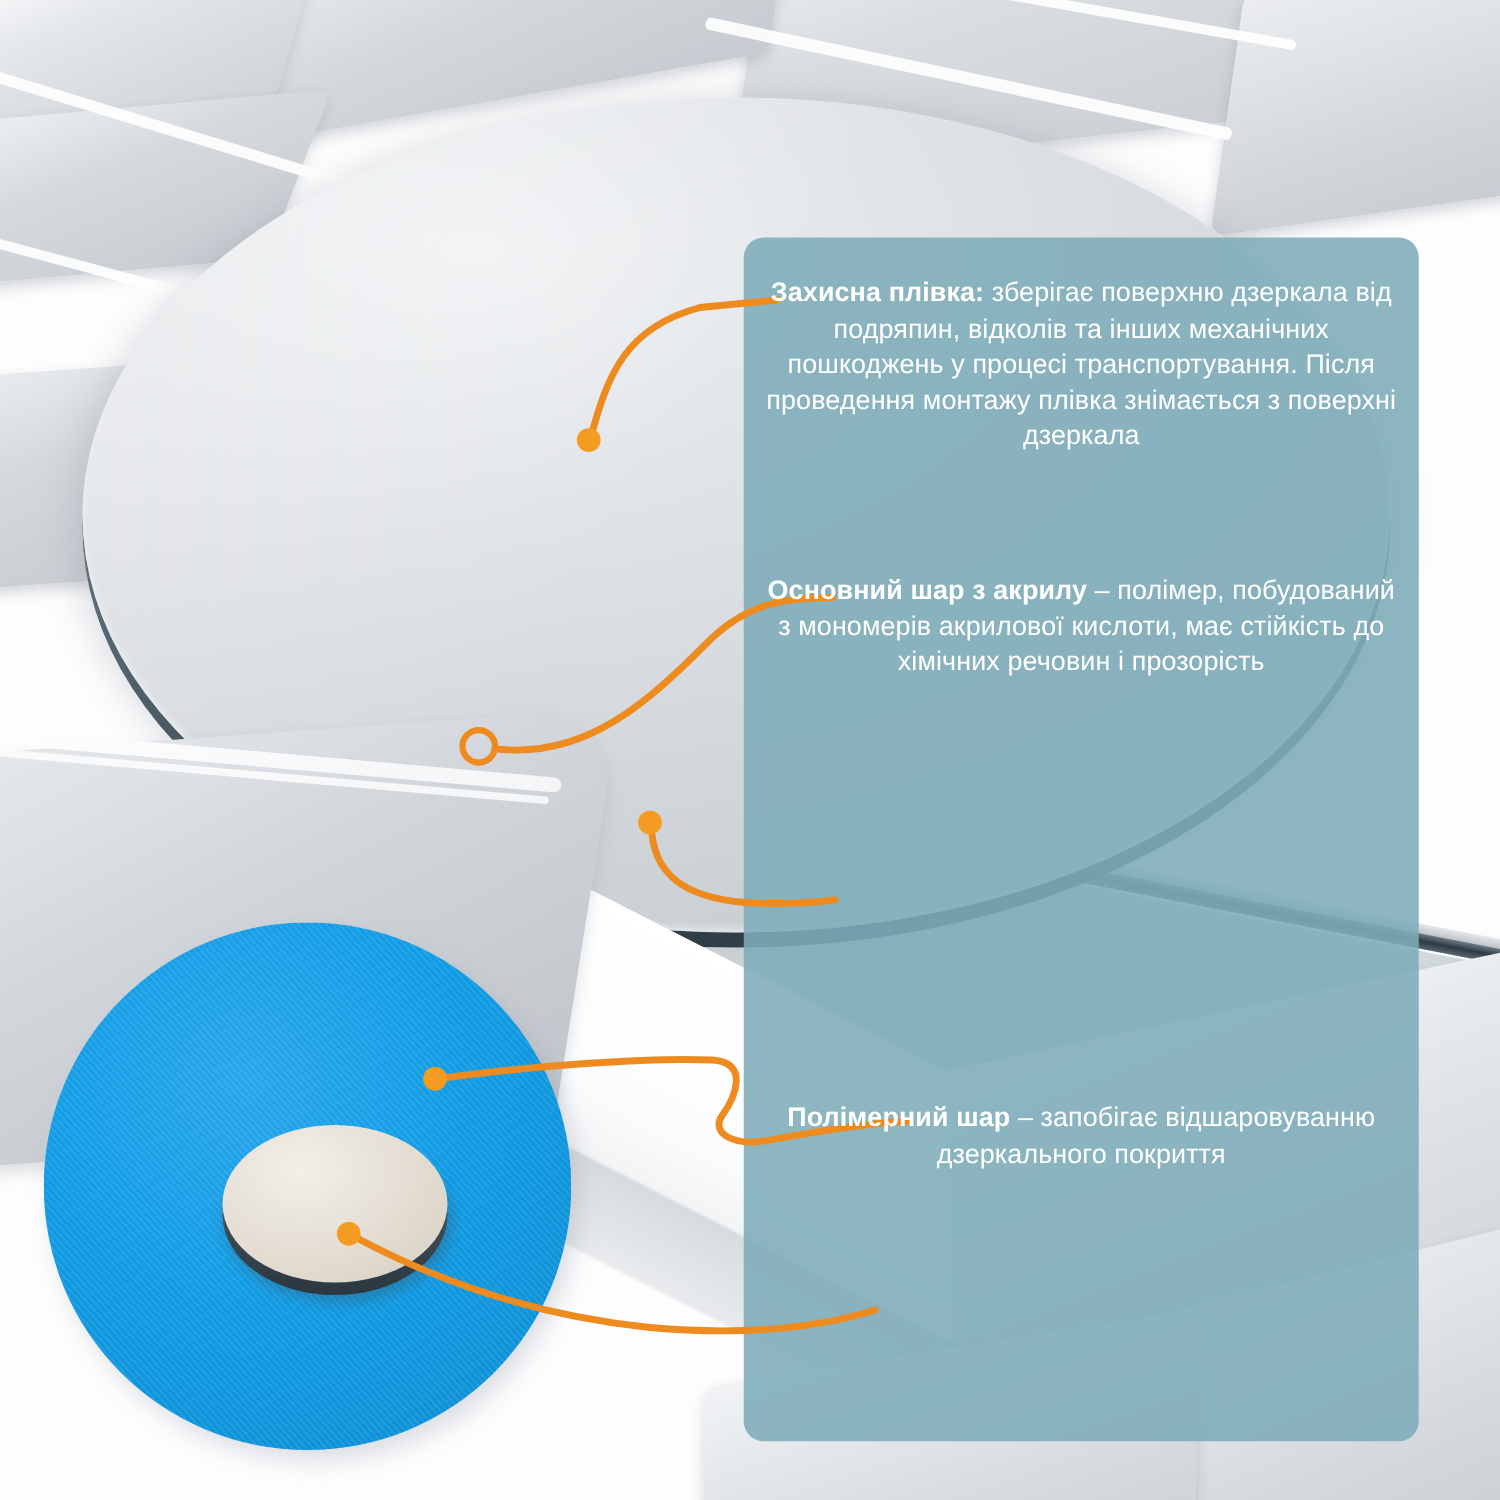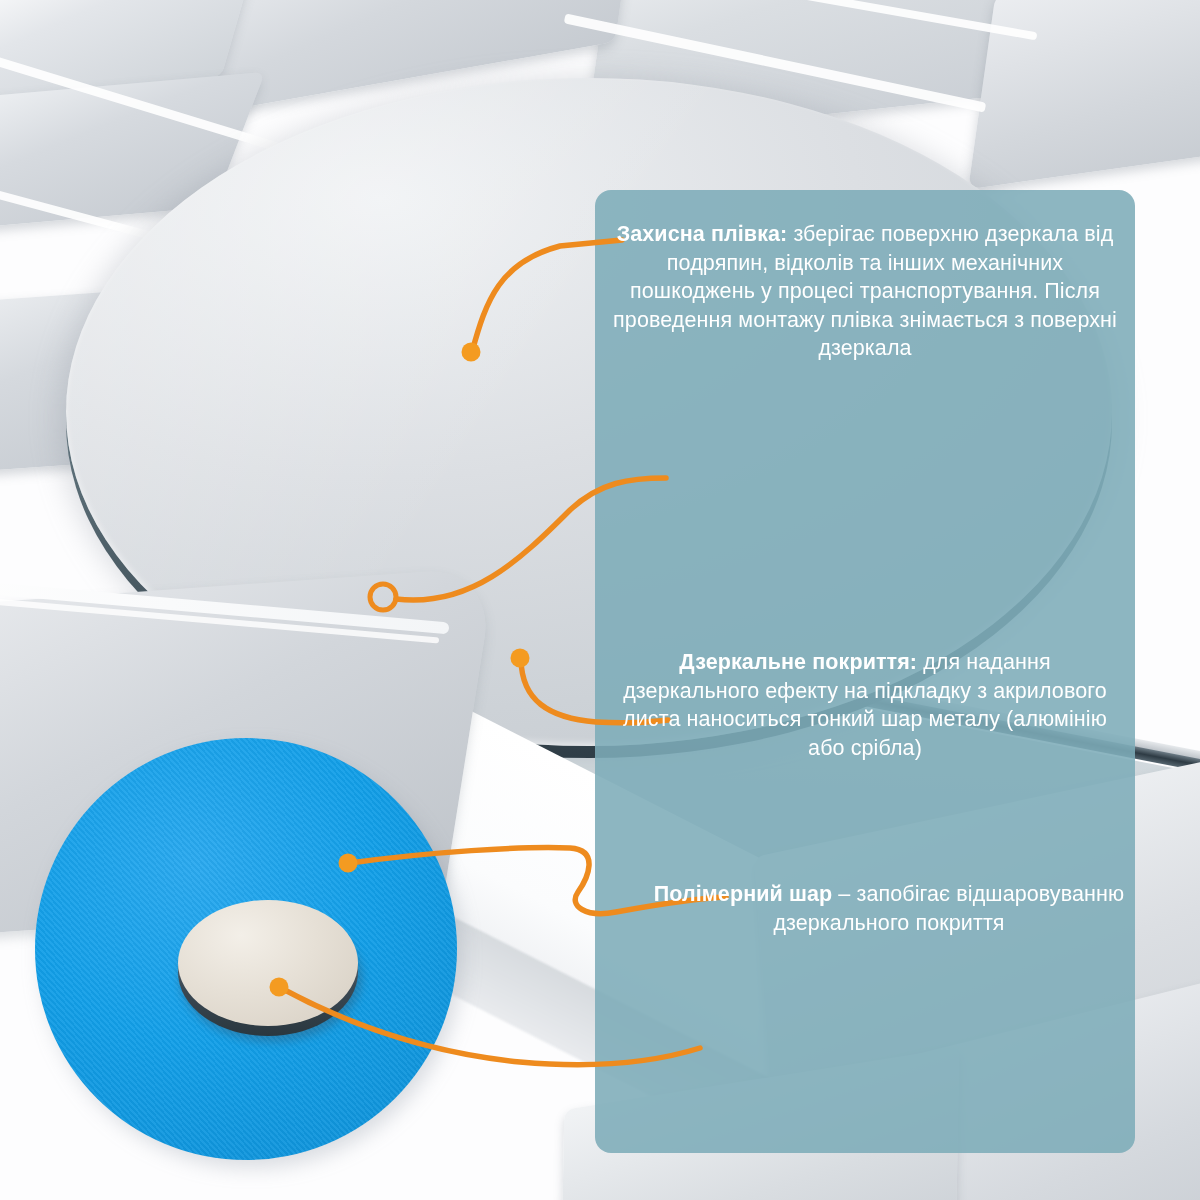--- a/index.html
+++ b/index.html
@@ -167,21 +167,21 @@
   .blocks { position:absolute; left:595px; top:190px; width:540px; height:963px; }
 
   .block { position:absolute; width:540px; text-align:center; color:#ffffff;
            padding:0 14px; line-height:1.33; }
   .block .t { font-size:21.5px; letter-spacing:.1px; }
   .block b { font-weight:bold; }
 
   .b1 { top:30px;  }
   .b2 { top:268px; }
   .b3 { top:458px; }
-  .b4 { top:690px;margin-left:24px; }
+  .b4 { top:690px; }
   .b5 { top:826px; }
 
   
   .leaders { position:absolute; inset:0; pointer-events:none; }
 </style>
 </head>
 <body>
 
 <div id="stage">
 
@@ -246,24 +246,24 @@
     </g>
     <circle cx="383" cy="597" r="13" fill="none" stroke="#EE8B1E" stroke-width="5"></circle>
   </svg>
 
   <div class="blocks">
 
     <div class="block b1">
       <span class="t"><b>Захисна плівка:</b><span> зберігає поверхню дзеркала від подряпин, відколів та інших механічних пошкоджень у процесі транспортування. Після проведення монтажу плівка знімається з поверхні дзеркала</span></span>
     </div>
 
-
-    <div class="block b3">
-      <span class="t"><b>Дзеркальне покриття:</b><span> для надання дзеркального ефекту на підкладку з акрилового листа наноситься тонкий шар металу (алюмінію або срібла)</span></span>
+    <div class="block b2">
+      <span class="t"><b>Основний шар з акрилу</b><span> – полімер, побудований з мономерів акрилової кислоти, має стійкість до хімічних речовин і прозорість</span></span>
     </div>
+
 
     <div class="block b4">
       <span class="t"><b>Полімерний шар</b><span> – запобігає відшаровуванню дзеркального покриття</span></span>
     </div>
 
 
   </div>
 
 </div>
 

